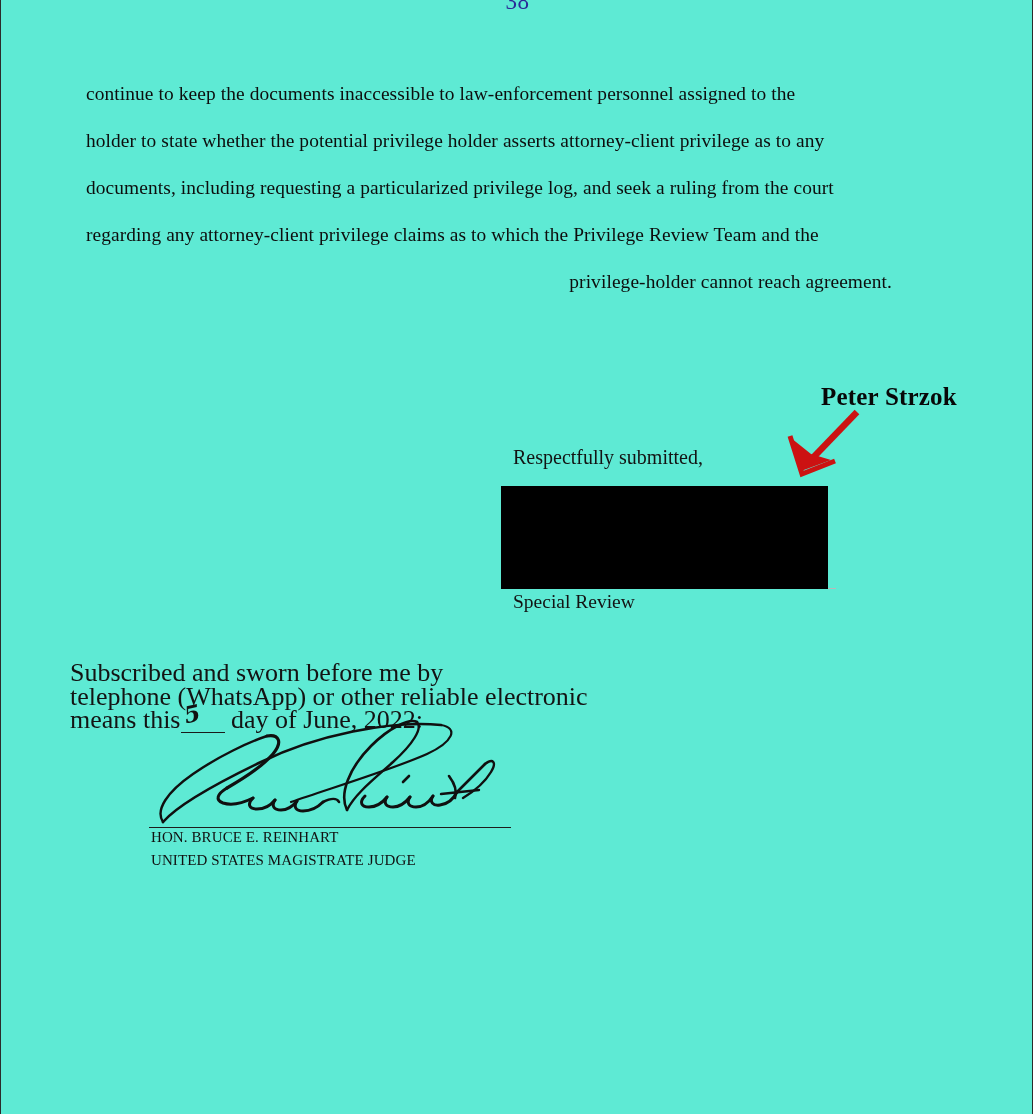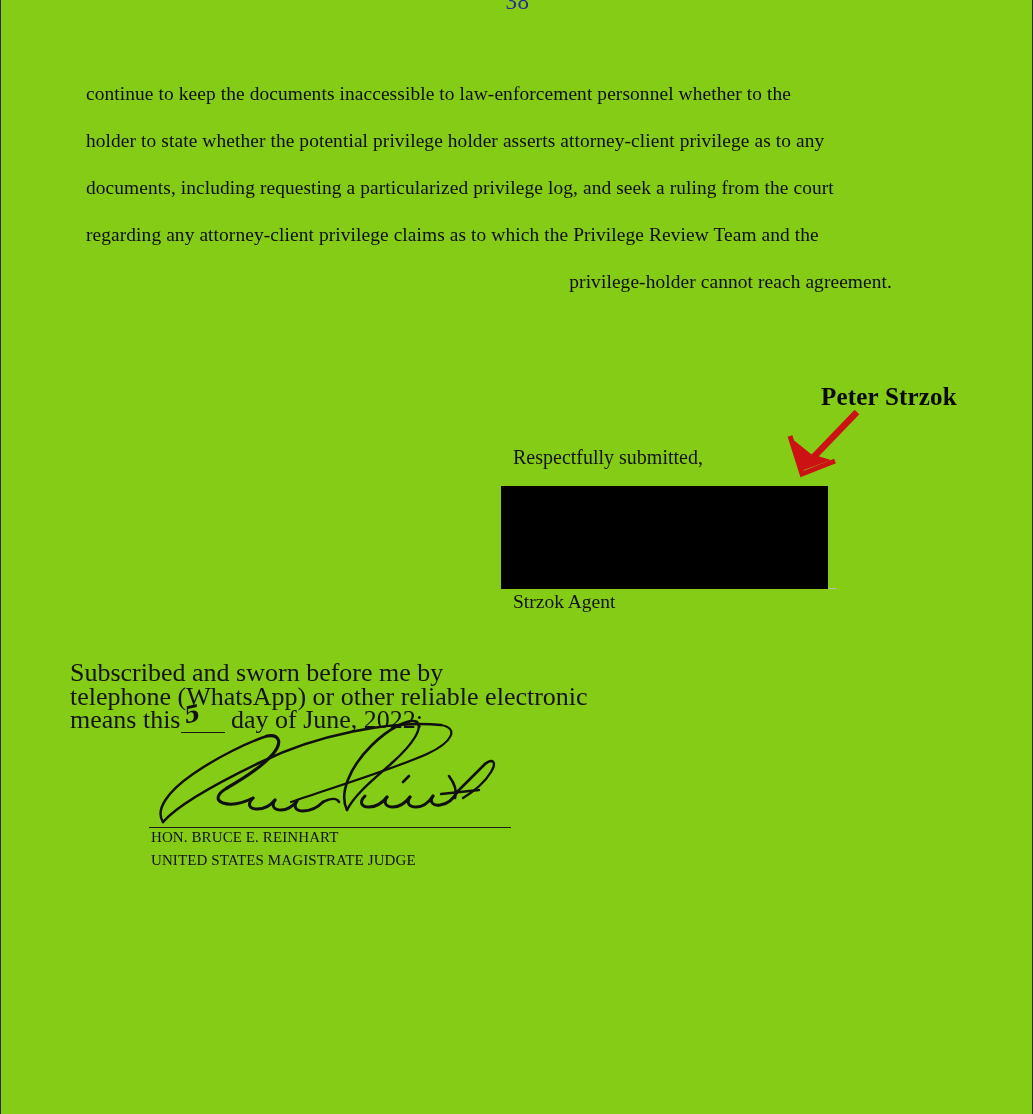--- a/index.html
+++ b/index.html
@@ -7,21 +7,21 @@
     padding: 0;
     background: #ffffff;
   }
   body {
     font-family: "Liberation Serif", "DejaVu Serif", serif;
   }
   #page {
     position: relative;
     width: 1033px;
     height: 1114px;
-    background: #84cc16;
+    background: #5eead4;
     overflow: hidden;
     border-left: 1px solid #2b2b2b;
     border-right: 1px solid #2b2b2b;
     box-sizing: border-box;
   }
 
   
   #page-number {
     position: absolute;
     top: -11px;
@@ -163,21 +163,21 @@
   }
 </style>
 </head>
 <body>
 
 <div id="page">
 
   <div id="page-number">38</div>
 
   <div id="body-paragraph">
-    <div>continue to keep the documents inaccessible to law-enforcement personnel whether to the</div>
+    <div>continue to keep the documents inaccessible to law-enforcement personnel assigned to the</div>
     <div>holder to state whether the potential privilege holder asserts attorney-client privilege as to any</div>
     <div>documents, including requesting a particularized privilege log, and seek a ruling from the court</div>
     <div>regarding any attorney-client privilege claims as to which the Privilege Review Team and the</div>
     <div class="lastline">privilege-holder cannot reach agreement.</div>
   </div>
 
   <div id="annotation-label">Peter Strzok</div>
 
   <svg id="annotation-arrow" viewBox="0 0 90 72">
     <path d="M78 4 L26 58" stroke="#CC1212" stroke-width="6.5" stroke-linecap="butt" fill="none"></path>
@@ -185,21 +185,21 @@
     <path d="M11 28 L23 66 L56 53" fill="none" stroke="#CC1212" stroke-width="5" stroke-linejoin="miter"></path>
   </svg>
 
   <div id="resp-submitted">Respectfully submitted,</div>
 
   <div id="sig-rule"></div>
 
   <div id="redaction-block"></div>
 
   <div id="agent-title">
-    <div>Strzok Agent</div>
+    <div>Special Review</div>
   </div>
 
   <div id="jurat">
     <div>Subscribed and sworn before me by</div>
     <div>telephone (WhatsApp) or other reliable electronic</div>
     <div>
       <span>means this</span><span class="blank">&nbsp;</span> <span>day of June, 2022:</span>
     </div>
   </div>
 

